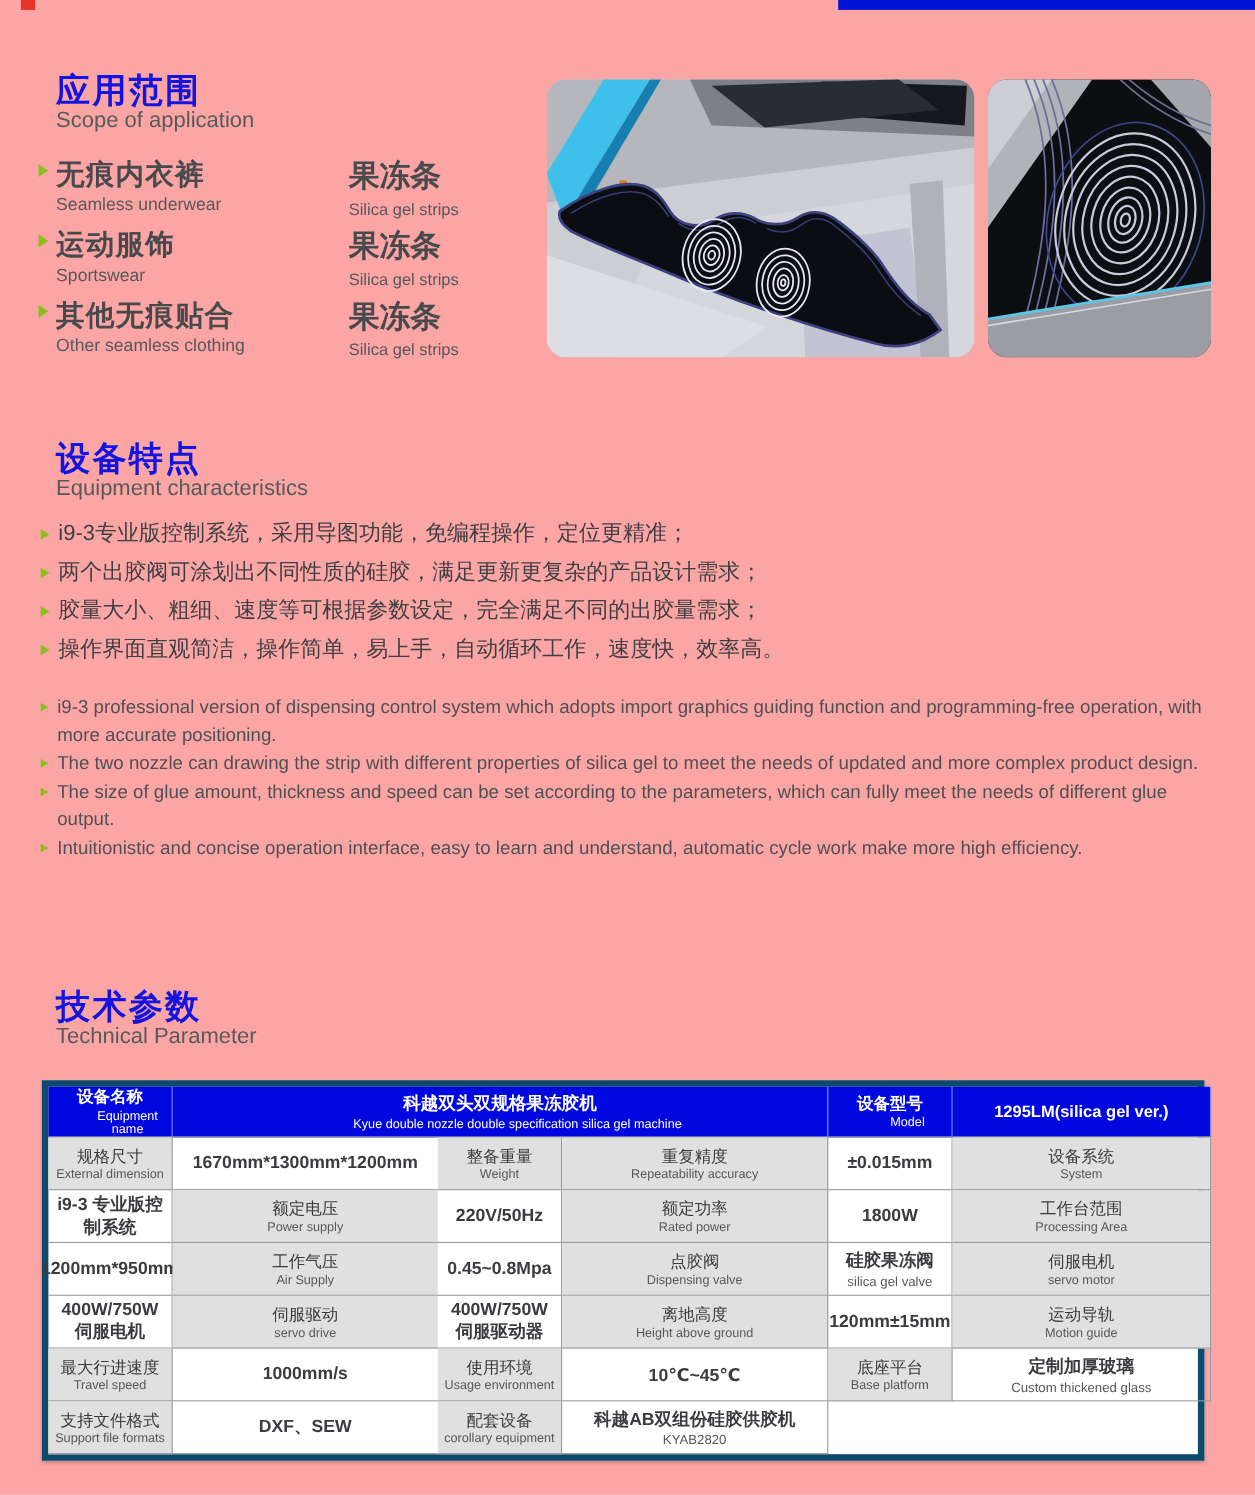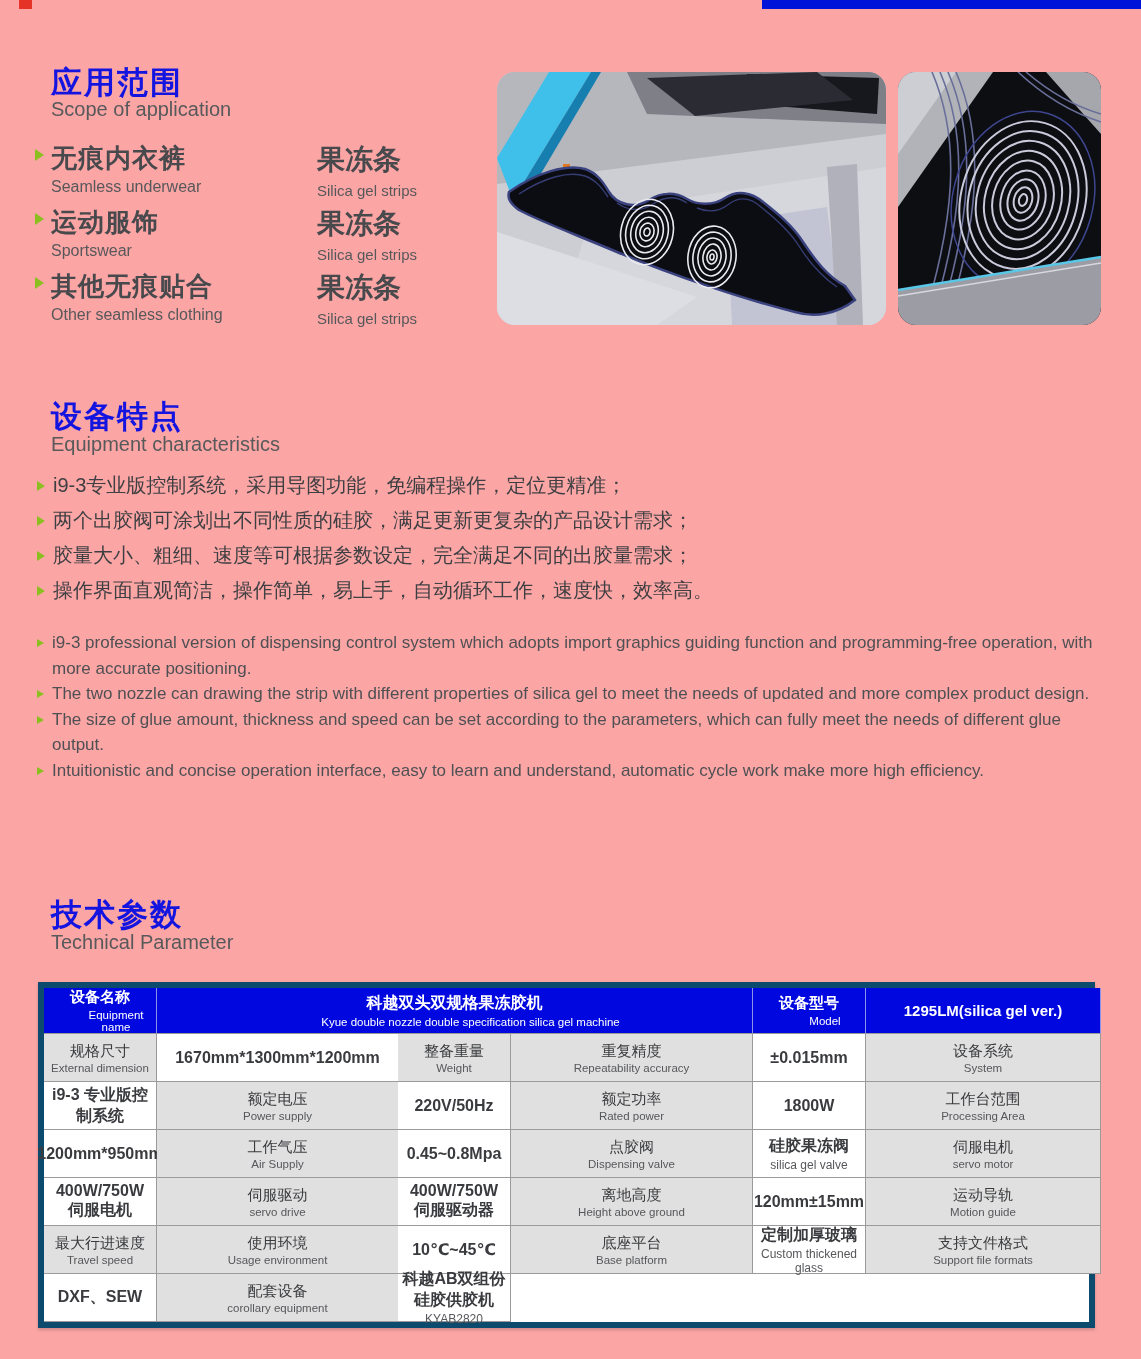--- a/index.html
+++ b/index.html
@@ -301,20 +301,23 @@
       </div>
 
     <div class="cell lab">
         <div class="zh">运动导轨</div>
         <div class="en">Motion guide</div>
       </div>
     <div class="cell lab">
         <div class="zh">最大行进速度</div>
         <div class="en">Travel speed</div>
       </div>
+    <div class="cell val">
+        <div class="zh">1000mm/s</div>
+      </div>
     <div class="cell lab">
         <div class="zh">使用环境</div>
         <div class="en">Usage environment</div>
       </div>
     <div class="cell val">
         <div class="zh">10℃~45℃</div>
       </div>
 
     <div class="cell lab">
         <div class="zh">底座平台</div>

